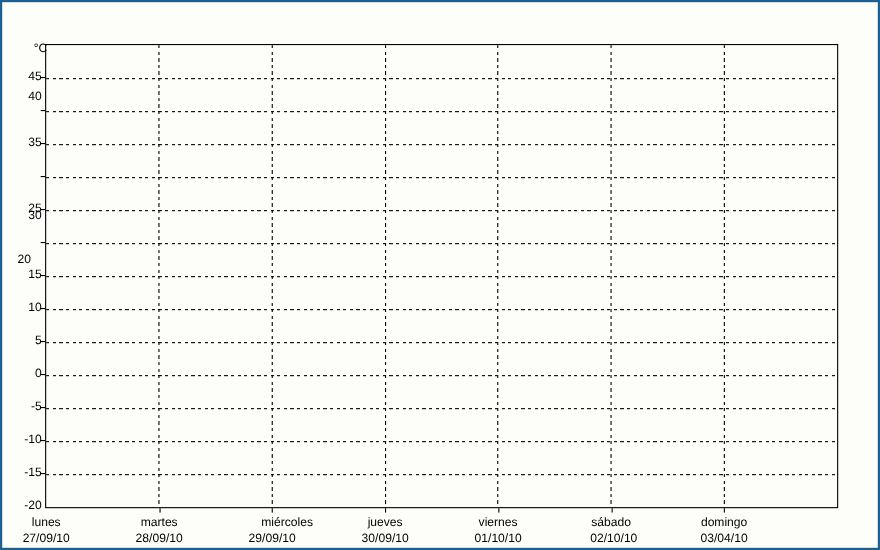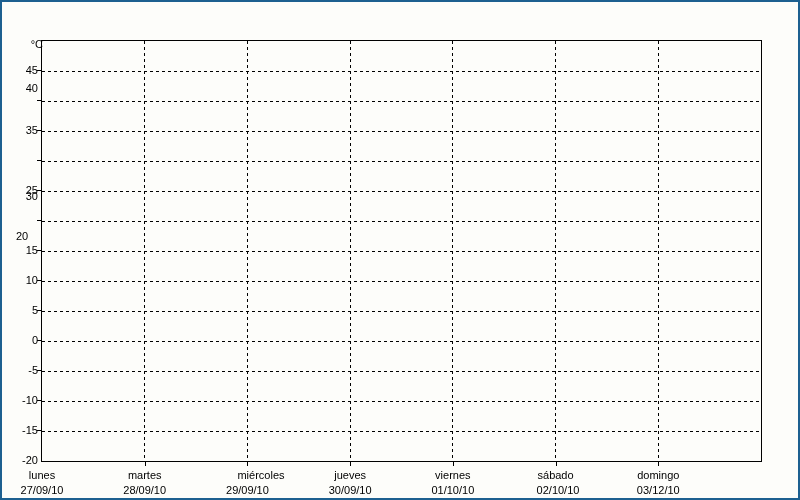--- a/index.html
+++ b/index.html
@@ -147,15 +147,15 @@
       <div class="xlab" style="left: 142.714px; top: 482px;">28/09/10</div>
       <div class="xlab" style="left: 259px; top: 467px;">miércoles</div>
       <div class="xlab" style="left: 245.429px; top: 482px;">29/09/10</div>
       <div class="xlab" style="left: 348.143px; top: 467px;">jueves</div>
       <div class="xlab" style="left: 348.143px; top: 482px;">30/09/10</div>
       <div class="xlab" style="left: 450.857px; top: 467px;">viernes</div>
       <div class="xlab" style="left: 450.857px; top: 482px;">01/10/10</div>
       <div class="xlab" style="left: 553.571px; top: 467px;">sábado</div>
       <div class="xlab" style="left: 556px; top: 482px;">02/10/10</div>
       <div class="xlab" style="left: 656.286px; top: 467px;">domingo</div>
-      <div class="xlab" style="left: 656.286px; top: 482px;">03/12/10</div>
+      <div class="xlab" style="left: 656.286px; top: 482px;">03/04/10</div>
     </div>
 </div>
 
 </body></html>

